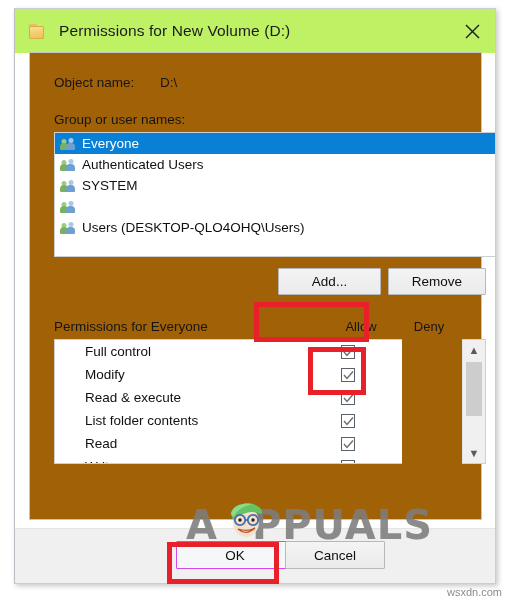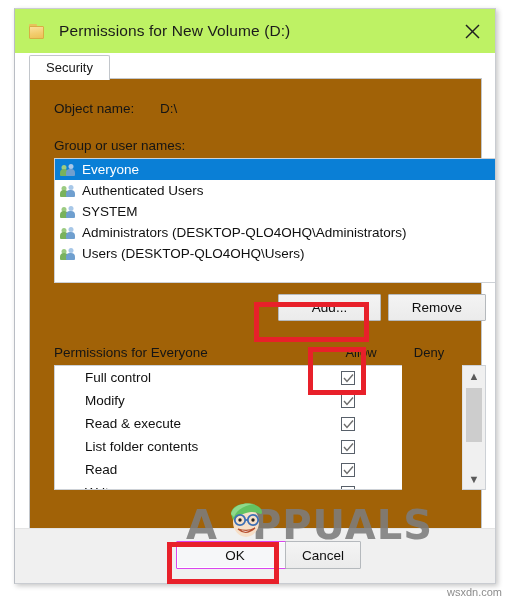--- a/index.html
+++ b/index.html
@@ -319,21 +319,21 @@
     cursor: default;
     user-select: none;
   }
   #btn-ok {
     left: 161px; width: 118px;
     background: #f6f7f9;
     border: 1px solid #d946ef;
     outline: 1px solid #ffffff;
     outline-offset: -2px;
   }
-  #btn-cancel { left: 270px; width: 76px; }
+  #btn-cancel { left: 270px; width: 100px; }
   #btn-apply  {
     left: 379px; width: 90px;
     color: #a6a6a6;
     background: #4c1d95;
     border: 1px solid #d4d4d4;
     margin-top: 42px;
   }
 
   
   .redbox {
@@ -400,23 +400,20 @@
       </div>
       <div class="title-text">Permissions for New Volume (D:)</div>
       <div class="close-btn">
         <svg width="15" height="15" viewBox="0 0 15 15">
           <line x1="1" y1="1" x2="14" y2="14" stroke="#202020" stroke-width="1.5"></line>
           <line x1="14" y1="1" x2="1" y2="14" stroke="#202020" stroke-width="1.5"></line>
         </svg>
       </div>
     </div>
 
-    <div class="tabstrip">
-      <div class="tab-item">Security</div>
-    </div>
 
     <div class="tabpanel">
 
       <div class="row-objname">
         <span class="lbl">Object name:</span>
         <span class="val">D:\</span>
       </div>
 
       <div class="section-label" id="lbl-groups">Group or user names:</div>
 
@@ -464,21 +461,20 @@
           <span class="grp-icon">
             <span class="p1">
                 <span class="head"></span>
                 <span class="torso"></span>
               </span>
             <span class="p2">
                 <span class="head"></span>
                 <span class="torso"></span>
               </span>
           </span>
-          <span>Administrators (DESKTOP-QLO4OHQ\Administrators)</span>
         </div>
         <div class="list-item">
           <span class="grp-icon">
             <span class="p1">
                 <span class="head"></span>
                 <span class="torso"></span>
               </span>
             <span class="p2">
                 <span class="head"></span>
                 <span class="torso"></span>

